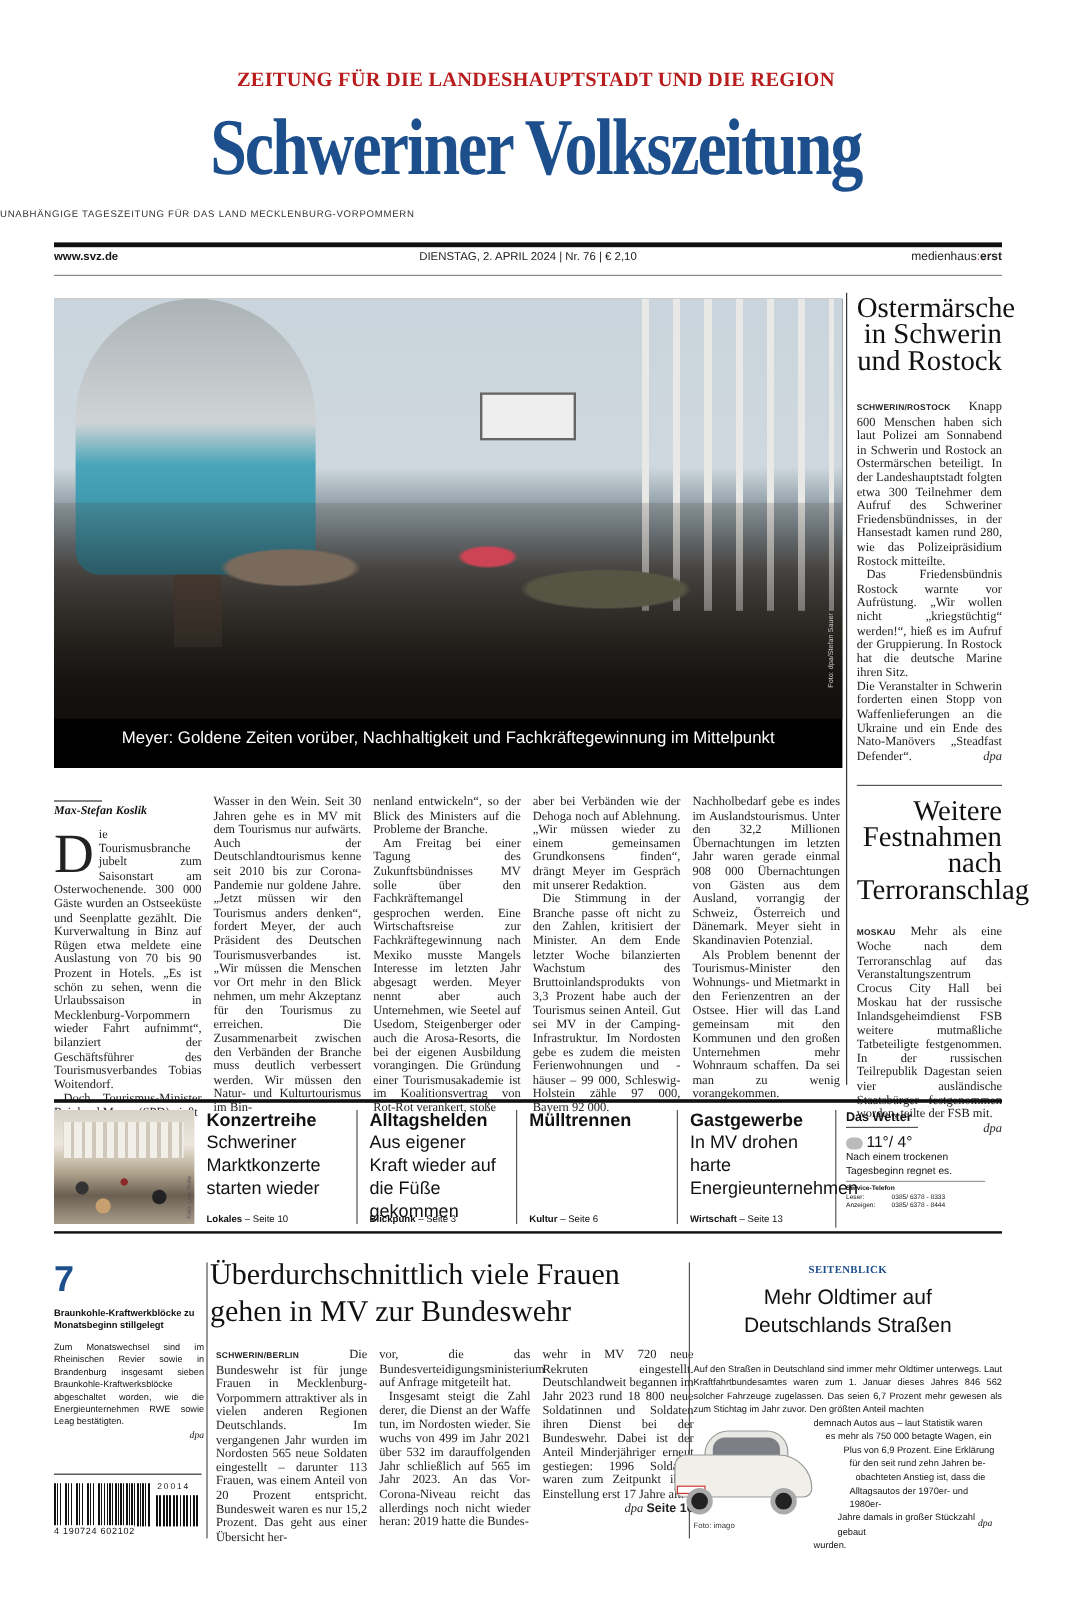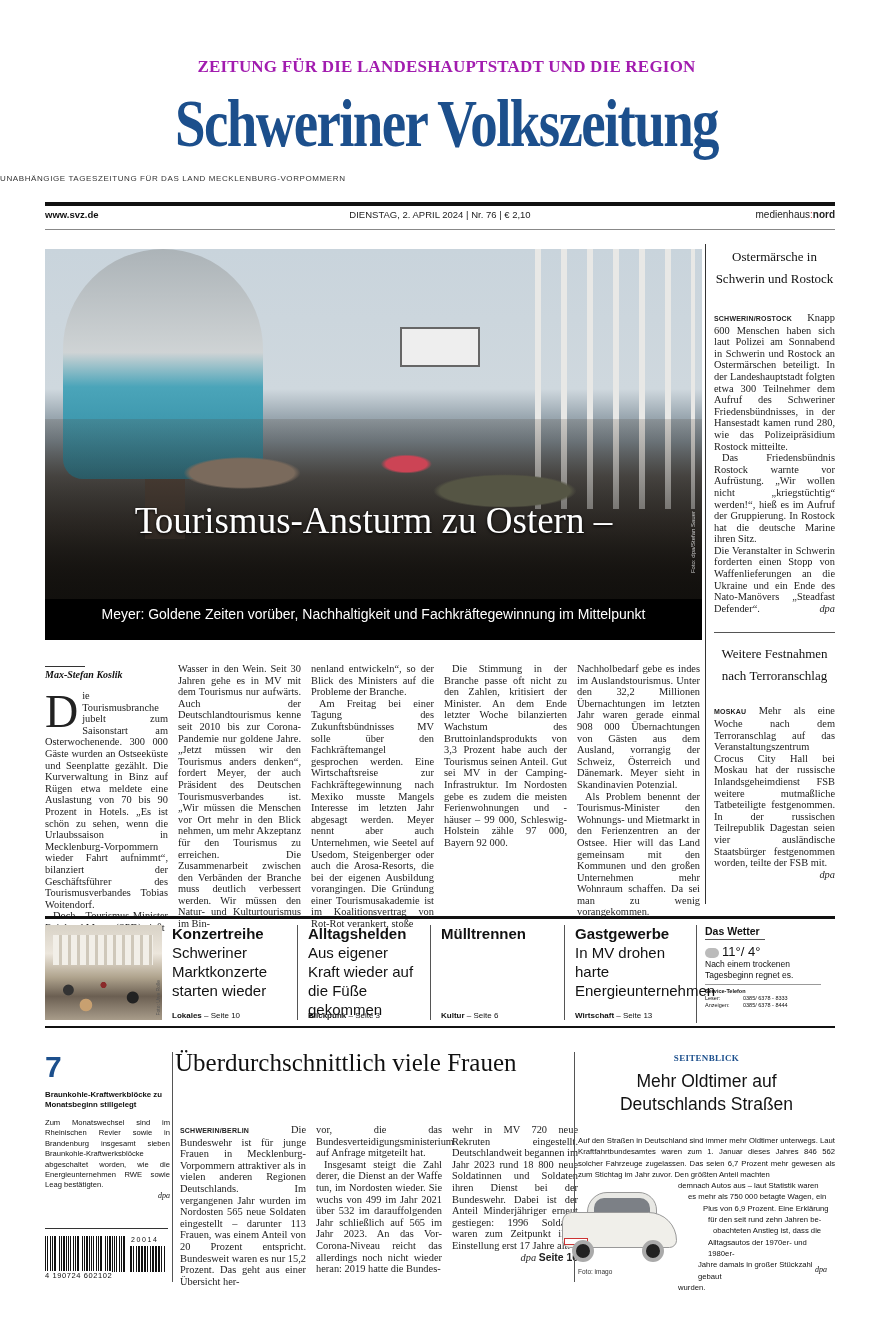--- a/index.html
+++ b/index.html
@@ -1,20 +1,20 @@
 <!DOCTYPE html>
 <html><head>
 <meta charset="utf-8">
 <style>
 *{box-sizing:border-box;margin:0;padding:0}
 html,body{width:893px;height:1332px;background:#fff;overflow:hidden}
 body{position:relative;font-family:"DejaVu Serif",serif;color:#111}
 .abs{position:absolute}
 
-#tagline{left:0;width:893px;top:57px;text-align:center;font-family:"Liberation Serif",serif;font-weight:bold;font-size:17px;color:#a21caf;letter-spacing:0.2px}
+#tagline{left:0;width:893px;top:57px;text-align:center;font-family:"Liberation Serif",serif;font-weight:bold;font-size:17px;color:#b91c1c;letter-spacing:0.2px}
 #title{left:0;width:893px;top:78px;text-align:center;font-family:"Liberation Serif",serif;font-weight:bold;font-size:67px;color:#1c4f8c;letter-spacing:-2px;transform:scaleX(0.82);transform-origin:center;line-height:90px}
 #subtag{left:0;width:893px;top:174px;font-family:"Liberation Sans",sans-serif;font-size:8px;color:#333;letter-spacing:0.6px}
 #rule-top{left:45px;top:202px;width:790px;height:4px;background:#111}
 #info-line{left:45px;top:209px;width:790px;height:16px;font-family:"Liberation Sans",sans-serif;font-size:9.5px}
 #info-line .l{position:absolute;left:0;top:0;font-weight:bold}
 #info-line .c{position:absolute;left:0;width:790px;text-align:center;top:0;color:#222}
 #info-line .r{position:absolute;right:0;top:0;color:#222;font-size:10px}
 #info-line .r b{font-weight:bold}
 #rule-thin{left:45px;top:229px;width:790px;height:1px;background:#888}
 
@@ -24,21 +24,21 @@
 #bell{position:absolute;left:18px;top:0;width:200px;height:230px;border-radius:100px 100px 20px 20px;background:linear-gradient(180deg,#a9b0b4 0%,#cfd3d4 45%,#3fa0b6 60%,#2a8aa3 100%);opacity:0.92}
 #bell-pole{position:absolute;left:100px;top:230px;width:40px;height:60px;background:#5a4a40}
 #pier-lamps{position:absolute;left:470px;top:0;width:180px;height:260px;background:repeating-linear-gradient(90deg,transparent 0 20px,#e8e8e6 20px 26px)}
 #pier-sign{position:absolute;left:355px;top:78px;width:80px;height:40px;background:#eee;border:2px solid #666}
 #crowd{position:absolute;left:0;top:170px;width:657px;height:180px;background:radial-gradient(ellipse at 30% 30%,#7a6a5c 0 8%,transparent 9%),radial-gradient(ellipse at 55% 25%,#c45 0 4%,transparent 5%),radial-gradient(ellipse at 70% 40%,#554 0 10%,transparent 11%),linear-gradient(180deg,rgba(80,70,60,0.2),rgba(20,18,15,0.9))}
 #hero-headline{position:absolute;left:0;width:657px;top:250px;text-align:center;color:#fff;font-family:"Liberation Serif",serif;font-size:37px;line-height:44px;text-shadow:0 1px 3px #000}
 #hero-sub{position:absolute;left:0;width:657px;top:357px;text-align:center;color:#fff;font-family:"Liberation Sans",sans-serif;font-size:14px}
 #hero-credit{position:absolute;right:6px;top:262px;color:#ccc;font-family:"Liberation Sans",sans-serif;font-size:6px;writing-mode:vertical-rl;transform:rotate(180deg)}
 
 #sidebar{left:705px;top:244px;width:130px;height:660px;border-left:1px solid #333;padding-left:8px}
-.side-h{font-family:"Liberation Serif",serif;font-size:13px;line-height:22px;text-align:center;color:#111}
+.side-h{font-family:"Liberation Serif",serif;font-size:24px;line-height:22px;text-align:right;color:#111}
 .body-text{font-family:"Liberation Serif",serif;font-size:10.4px;line-height:11.6px;text-align:justify;hyphens:auto;color:#222}
 .dateline{font-family:"Liberation Sans",sans-serif;font-weight:bold;font-size:7px;letter-spacing:0.2px}
 .src{font-style:italic;float:right}
 .side-rule{height:1px;background:#555;margin:12px 0 10px}
 
 #art-cols{left:45px;top:663px;width:655px;height:248px;display:flex;gap:10px}
 .col{width:123px;flex:none}
 .author{font-family:"Liberation Serif",serif;font-style:italic;font-weight:bold;font-size:10px;border-top:1px solid #333;display:inline-block;padding-top:2px;width:40px;white-space:nowrap}
 .dropcap{float:left;font-family:"Liberation Serif",serif;font-size:46px;line-height:36px;padding:4px 4px 0 0}
 .ind{text-indent:8px}
@@ -99,34 +99,33 @@
 </head>
 <body>
 
 <div class="abs" id="tagline">ZEITUNG FÜR DIE LANDESHAUPTSTADT UND DIE REGION</div>
 <div class="abs" id="title">Schweriner Volkszeitung</div>
 <div class="abs" id="subtag">UNABHÄNGIGE TAGESZEITUNG FÜR DAS LAND MECKLENBURG-VORPOMMERN</div>
 <div class="abs" id="rule-top"></div>
 <div class="abs" id="info-line">
   <span class="l">www.svz.de</span>
   <span class="c">DIENSTAG, 2. APRIL 2024  |  Nr. 76  |  € 2,10</span>
-  <span class="r"><span>medienhaus</span><span style="color:#c33">:</span><b>nord</b></span>
+  <span class="r"><span>medienhaus</span><span style="color:#c33">:</span><b>erst</b></span>
 </div>
 <div class="abs" id="rule-thin"></div>
 
 <div class="abs" id="hero">
   <div id="hero-photo">
     <div id="bell"></div>
     <div id="bell-pole"></div>
     <div id="pier-sign"></div>
     <div id="pier-lamps"></div>
     <div id="crowd"></div>
   </div>
   <div id="hero-headline">
-    <div>Tourismus-Ansturm zu Ostern –</div>
   </div>
   <div id="hero-sub">Meyer: Goldene Zeiten vorüber, Nachhaltigkeit und Fachkräftegewinnung im Mittelpunkt</div>
   <div id="hero-credit">Foto: dpa/Stefan Sauer</div>
 </div>
 
 <div class="abs" id="sidebar">
   <div class="side-h" style="margin-top:2px">Ostermärsche in Schwerin und Rostock</div>
   <p class="body-text" style="margin-top:22px"><span class="dateline">SCHWERIN/ROSTOCK</span> <span>Knapp 600 Menschen haben sich laut Polizei am Sonnabend in Schwerin und Rostock an Ostermärschen beteiligt. In der Landeshauptstadt folgten etwa 300 Teilnehmer dem Aufruf des Schweriner Friedensbündnisses, in der Hansestadt kamen rund 280, wie das Polizeipräsidium Rostock mitteilte.</span></p>
   <p class="body-text ind">Das Friedensbündnis Rostock warnte vor Aufrüstung. „Wir wollen nicht „kriegstüchtig“ werden!“, hieß es im Aufruf der Gruppierung. In Rostock hat die deutsche Marine ihren Sitz.</p>
   <p class="body-text"><span>Die Veranstalter in Schwerin forderten einen Stopp von Waffenlieferungen an die Ukraine und ein Ende des Nato-Manövers „Steadfast Defender“.</span> <span class="src">dpa</span></p>
@@ -142,20 +141,21 @@
     <p class="body-text ind">Doch Tourismus-Minister Reinhard Meyer (SPD) gießt</p>
   </div>
   <div class="col">
     <p class="body-text">Wasser in den Wein. Seit 30 Jahren gehe es in MV mit dem Tourismus nur aufwärts. Auch der Deutschlandtourismus kenne seit 2010 bis zur Corona-Pandemie nur goldene Jahre. „Jetzt müssen wir den Tourismus anders denken“, fordert Meyer, der auch Präsident des Deutschen Tourismusverbandes ist. „Wir müssen die Menschen vor Ort mehr in den Blick nehmen, um mehr Akzeptanz für den Tourismus zu erreichen. Die Zusammenarbeit zwischen den Verbänden der Branche muss deutlich verbessert werden. Wir müssen den Natur- und Kulturtourismus im Bin-</p>
   </div>
   <div class="col">
     <p class="body-text">nenland entwickeln“, so der Blick des Ministers auf die Probleme der Branche.</p>
     <p class="body-text ind">Am Freitag bei einer Tagung des Zukunftsbündnisses MV solle über den Fachkräftemangel gesprochen werden. Eine Wirtschaftsreise zur Fachkräftegewinnung nach Mexiko musste Mangels Interesse im letzten Jahr abgesagt werden. Meyer nennt aber auch Unternehmen, wie Seetel auf Usedom, Steigenberger oder auch die Arosa-Resorts, die bei der eigenen Ausbildung vorangingen. Die Gründung einer Tourismusakademie ist im Koalitionsvertrag von Rot-Rot verankert, stoße</p>
   </div>
   <div class="col">
+    <p class="body-text">aber bei Verbänden wie der Dehoga noch auf Ablehnung. „Wir müssen wieder zu einem gemeinsamen Grundkonsens finden“, drängt Meyer im Gespräch mit unserer Redaktion.</p>
     <p class="body-text ind">Die Stimmung in der Branche passe oft nicht zu den Zahlen, kritisiert der Minister. An dem Ende letzter Woche bilanzierten Wachstum des Bruttoinlandsprodukts von 3,3 Prozent habe auch der Tourismus seinen Anteil. Gut sei MV in der Camping-Infrastruktur. Im Nordosten gebe es zudem die meisten Ferienwohnungen und -häuser – 99 000, Schleswig-Holstein zähle 97 000, Bayern 92 000.</p>
   </div>
   <div class="col">
     <p class="body-text">Nachholbedarf gebe es indes im Auslandstourismus. Unter den 32,2 Millionen Übernachtungen im letzten Jahr waren gerade einmal 908 000 Übernachtungen von Gästen aus dem Ausland, vorrangig der Schweiz, Österreich und Dänemark. Meyer sieht in Skandinavien Potenzial.</p>
     <p class="body-text ind">Als Problem benennt der Tourismus-Minister den Wohnungs- und Mietmarkt in den Ferienzentren an der Ostsee. Hier will das Land gemeinsam mit den Kommunen und den großen Unternehmen mehr Wohnraum schaffen. Da sei man zu wenig vorangekommen.</p>
   </div>
 </div>
 
 <div class="abs" id="band-top"></div>
 <div class="abs" id="band">
@@ -212,20 +212,21 @@
 <div class="abs" id="barcode">
   <div id="bars"></div>
   <div id="bars2"></div>
   <div id="bc-top">20014</div>
   <div id="bc-bot">4 190724 602102</div>
 </div>
 <div class="abs" id="vline-left"></div>
 
 <div class="abs" id="mid-head">
   <div>Überdurchschnittlich viele Frauen</div>
+  <div>gehen in MV zur Bundeswehr</div>
 </div>
 <div class="abs" id="mid-cols">
   <div class="col">
     <p class="body-text"><span class="dateline">SCHWERIN/BERLIN</span> <span>Die Bundeswehr ist für junge Frauen in Mecklenburg-Vorpommern attraktiver als in vielen anderen Regionen Deutschlands. Im vergangenen Jahr wurden im Nordosten 565 neue Soldaten eingestellt – darunter 113 Frauen, was einem Anteil von 20 Prozent entspricht. Bundesweit waren es nur 15,2 Prozent. Das geht aus einer Übersicht her-</span></p>
   </div>
   <div class="col">
     <p class="body-text">vor, die das Bundesverteidigungsministerium auf Anfrage mitgeteilt hat.</p>
     <p class="body-text ind">Insgesamt steigt die Zahl derer, die Dienst an der Waffe tun, im Nordosten wieder. Sie wuchs von 499 im Jahr 2021 über 532 im darauffolgenden Jahr schließlich auf 565 im Jahr 2023. An das Vor-Corona-Niveau reicht das allerdings noch nicht wieder heran: 2019 hatte die Bundes-</p>
   </div>
   <div class="col">

